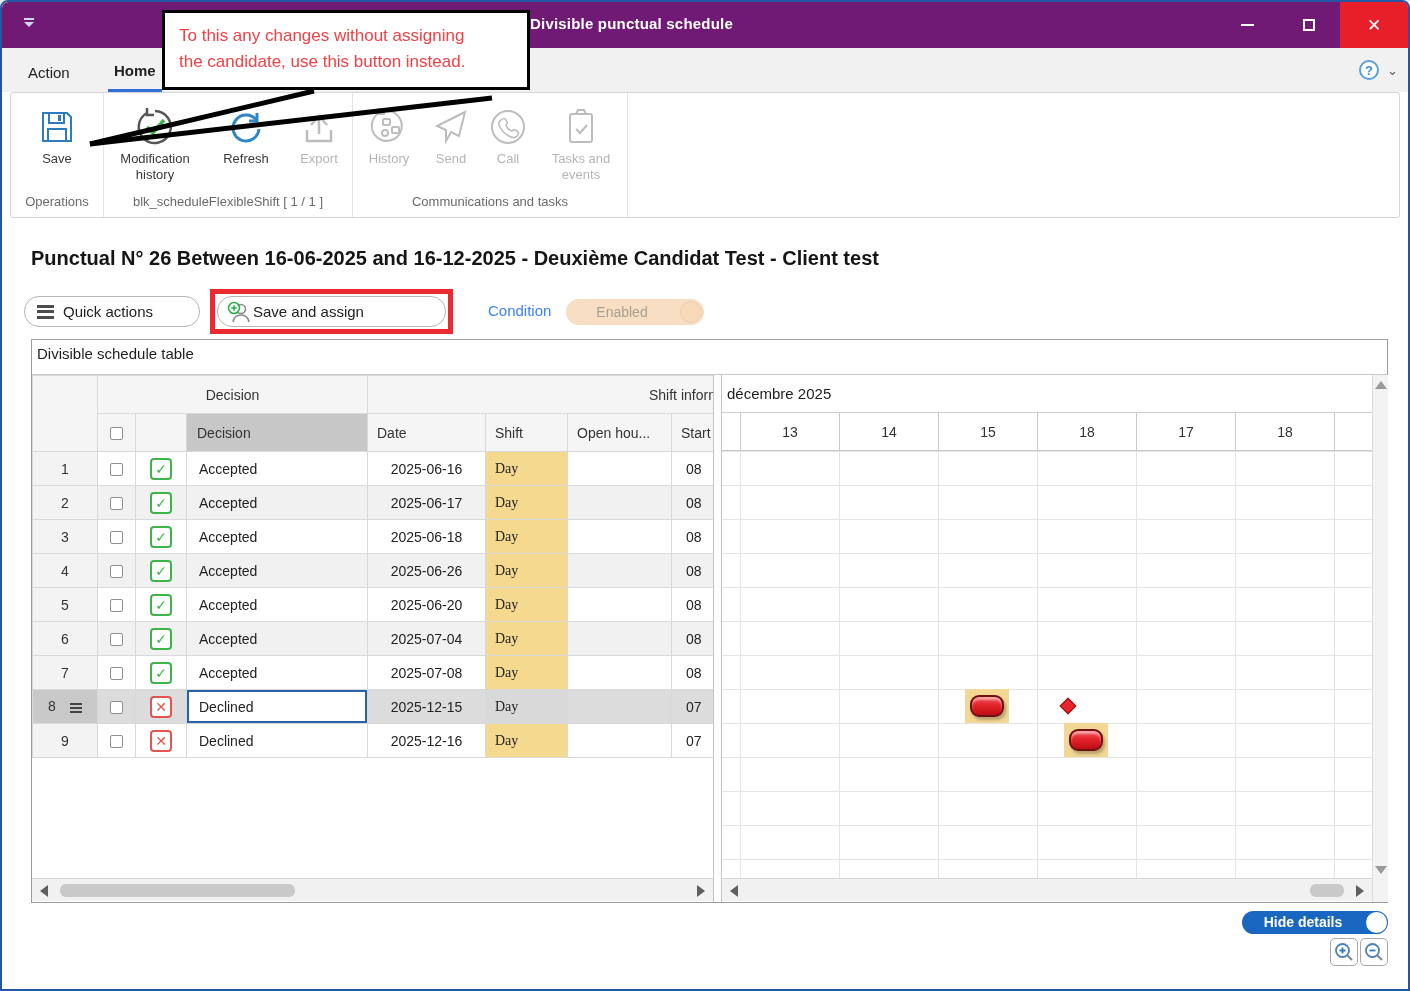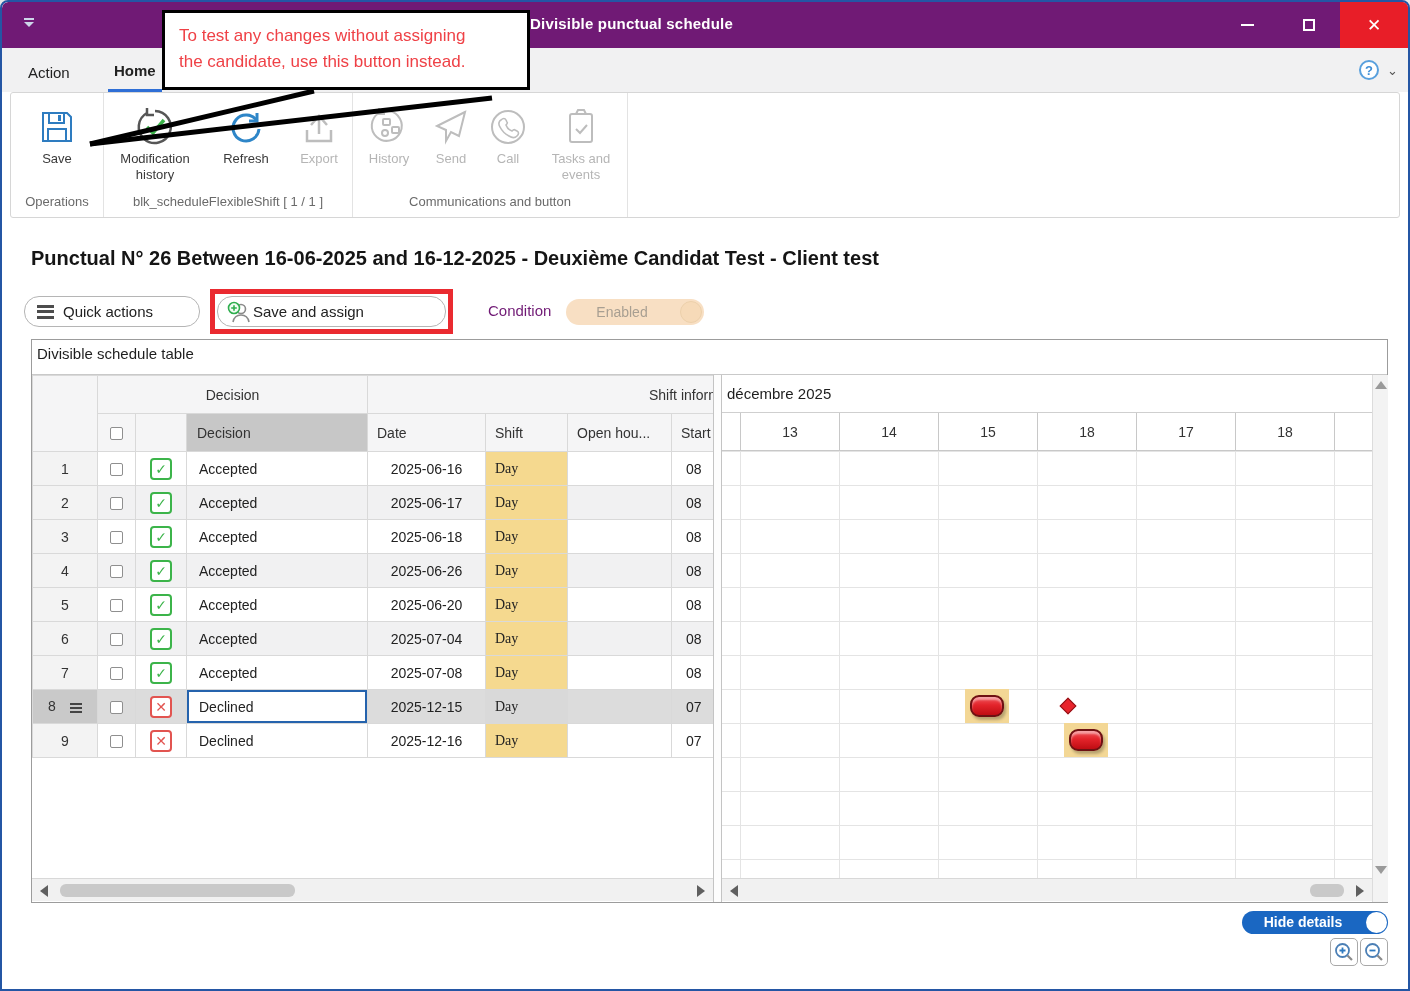--- a/index.html
+++ b/index.html
@@ -47,21 +47,21 @@
   .callout-arrow { position:absolute; left:60px; top:84px; width:440px; height:66px; z-index:59; pointer-events:none; }
 
   
   .page-title { position:absolute; left:29px; top:245px; font-size:20px; font-weight:700; color:#151515; }
   .pill-btn { position:absolute; height:31px; background:#fff; border:1px solid #b5b5b5; border-radius:15px; display:flex; align-items:center; font-size:15px; color:#222; }
   .quick-actions { left:22px; top:294px; width:176px; padding-left:12px; gap:9px; }
   .hamb { display:inline-block; }
   .hamb i { display:block; width:17px; height:3px; background:#4d4d4d; margin:2.5px 0; }
   .red-frame { position:absolute; left:208px; top:287px; width:243px; height:45px; border:5px solid #ea2a30; z-index:5; display:flex; align-items:center; justify-content:center; }
   .save-assign { position:relative; width:229px; height:31px; border:1px solid #b5b5b5; border-radius:15px; background:#fff; display:flex; align-items:center; padding-left:9px; gap:0; font-size:15px; color:#222; }
-  .cond-label { position:absolute; left:486px; top:300px; font-size:15px; color:#701a75; }
+  .cond-label { position:absolute; left:486px; top:300px; font-size:15px; color:#3b82f6; }
   .toggle { position:absolute; left:564px; top:297px; width:138px; height:26px; background:#f8dfc3; border-radius:13px; }
   .toggle .t-text { position:absolute; left:0; right:26px; top:5px; text-align:center; font-size:14px; color:#a89f92; }
   .toggle .t-knob { position:absolute; right:2px; top:2px; width:22px; height:22px; border-radius:50%; background:#f6dab8; border:1px solid #ecd0ab; }
 
   
   .groupbox { position:absolute; left:29px; top:337px; width:1357px; height:564px; border:1px solid #9c9c9c; background:#fff; }
   .gb-label { position:absolute; left:5px; top:5px; font-size:15px; color:#1e1e1e; }
   .panels-top-line { position:absolute; left:0; right:0; top:34px; border-top:1px solid #c9c9c9; }
 
   
@@ -252,27 +252,27 @@
             <svg width="38" height="40" viewBox="0 0 38 40" fill="none" stroke="#bdbdbd" stroke-width="2">
               <rect x="8" y="7" width="22" height="28" rx="2"></rect>
               <path d="M14 7 l2 -4 h6 l2 4 z"></path>
               <path d="M14 22 l4 4 l7 -8"></path>
             </svg>
           </div>
           <div class="rlabel">Tasks and
 events</div>
         </div>
       </div>
-      <div class="rgroup-caption">Communications and button</div>
+      <div class="rgroup-caption">Communications and tasks</div>
     </div>
     <div style="flex:1"></div>
   </div>
 
   <div class="callout">
-    <p>To test any changes without assigning</p>
+    <p>To this any changes without assigning</p>
     <p>the candidate, use this button instead.</p>
   </div>
   <svg class="callout-arrow" viewBox="0 0 440 66">
     <path d="M430 12 L28 58" stroke="#000" stroke-width="5" fill="none"></path>
     <path d="M252 5 L28 58" stroke="#000" stroke-width="5" fill="none"></path>
   </svg>
 
   <div class="page-title">Punctual N° 26 Between 16-06-2025 and 16-12-2025 - Deuxième Candidat Test - Client test</div>
 
   <div class="pill-btn quick-actions">

